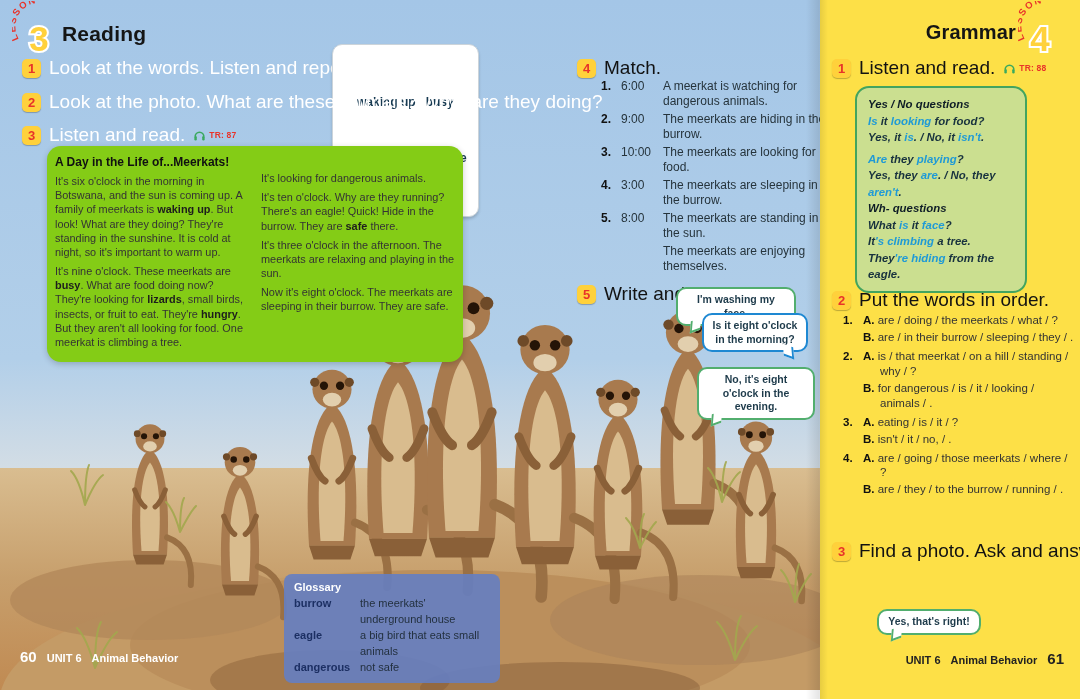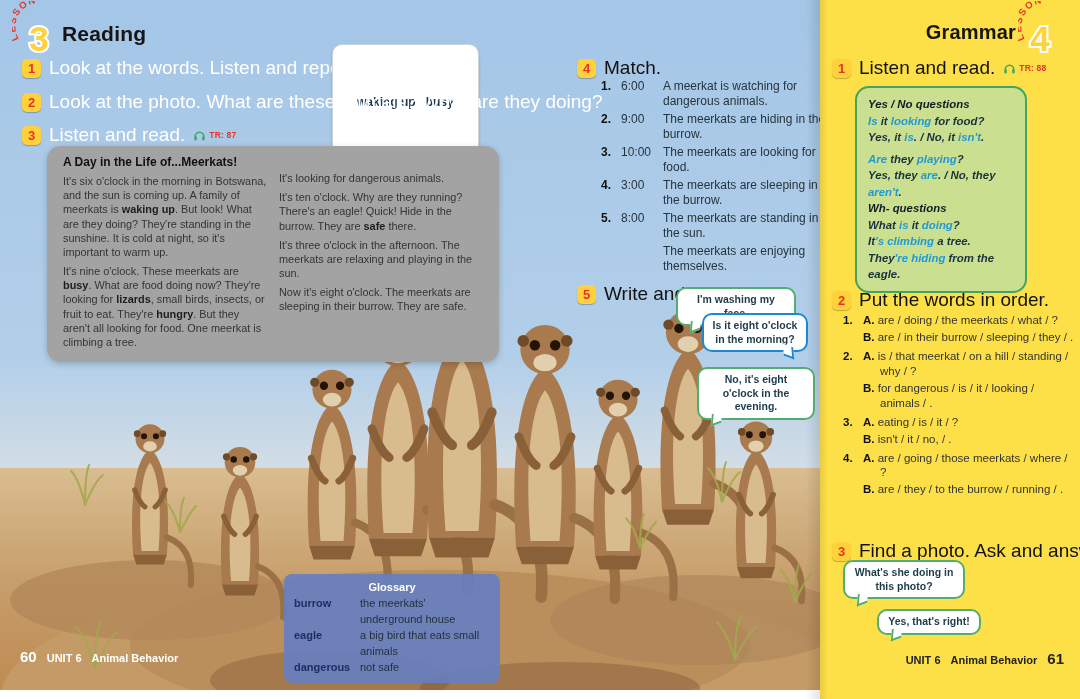--- a/index.html
+++ b/index.html
@@ -30,22 +30,22 @@
   .alabel-k{color:#121212;}
   .trgroup{display:flex;align-items:center;gap:3px;}
   .trtext{font-size:8.5px;font-weight:bold;color:#e8332a;letter-spacing:.2px;}
 
   
   .word-box{position:absolute;left:332px;top:44px;background:#fff;border:1px solid #ccd4da;
             border-radius:10px;box-shadow:0 2px 3px rgba(0,0,0,.18);padding:11px 11px;
             font-size:12px;font-weight:bold;color:#173a52;text-align:center;line-height:1.55;white-space:pre;}
 
   
-  .reading-box{position:absolute;left:47px;top:146px;width:452px;background:#a3a3a3;border-radius:14px;
-               box-shadow:0 2px 6px rgba(0,0,0,.2);padding:9px 16px 8px;display:flex;gap:12px;box-sizing:border-box;}
+  .reading-box{position:absolute;left:47px;top:146px;width:416px;background:#84cc16;border-radius:14px;
+               box-shadow:0 2px 6px rgba(0,0,0,.2);padding:9px 8px 8px;display:flex;gap:12px;box-sizing:border-box;}
   .rcol{width:50%;}
   .rcol2{padding-top:16px;box-sizing:border-box;}
   .rtitle{font-size:12px;font-weight:bold;color:#111;margin:0 0 5px;}
   .ppar{margin:0 0 5px;font-size:10.9px;line-height:1.3;color:#343434;}
   .ppar .b{font-weight:bold;color:#1d1d1d;}
 
   
   .match-list{position:absolute;left:601px;top:79px;width:234px;}
   .mrow{display:flex;margin-bottom:3px;font-size:12px;color:#26343c;line-height:1.25;}
   .mn{width:20px;font-weight:bold;color:#111;flex:0 0 auto;}
@@ -63,21 +63,21 @@
   .sb1{left:676px;top:287px;width:120px;z-index:4;}
   .sb2{left:702px;top:313px;width:106px;z-index:5;}
   .sb3{left:697px;top:367px;width:118px;z-index:4;}
   .ab1{left:843px;top:560px;width:122px;z-index:3;}
   .ab2{left:935px;top:585px;width:126px;z-index:4;}
   .ab3{left:877px;top:609px;width:104px;z-index:5;}
 
   
   .glossary{position:absolute;left:284px;top:574px;width:216px;background:rgba(101,126,194,.9);
             border-radius:8px;padding:6px 10px 7px;font-size:11px;line-height:1.45;box-sizing:border-box;}
-  .gtitle{color:#fff;font-weight:bold;text-align:center;}
+  .gtitle{color:#fff;font-weight:bold;}
   .grow{display:flex;}
   .gterm{width:66px;font-weight:bold;color:#1c2f63;flex:0 0 auto;}
   .gdef{color:#23303f;flex:1;}
 
   
   .footer-left{position:absolute;left:20px;top:648px;display:flex;align-items:baseline;gap:10px;color:#fff;z-index:6;}
   .footer-right{position:absolute;right:16px;top:650px;display:flex;align-items:baseline;gap:10px;color:#222;}
   .fpage{font-size:15px;font-weight:bold;}
   .ftext{font-size:11px;font-weight:bold;}
 
@@ -344,21 +344,21 @@
   </div>
 
   <div class="grammar-box">
     <div>
         <div class="gline"><span class="b">Yes / No questions</span></div>
         <div class="gline"><span class="blue">Is</span><span> it </span><span class="blue">looking</span><span> for food?</span></div>
         <div class="gline"><span>Yes, it </span><span class="blue">is</span><span>. / No, it </span><span class="blue">isn't</span><span>.</span></div>
         <div class="gline gap"><span class="blue">Are</span><span> they </span><span class="blue">playing</span><span>?</span></div>
         <div class="gline"><span>Yes, they </span><span class="blue">are</span><span>. / No, they </span><span class="blue">aren't</span><span>.</span></div>
         <div class="gline"><span class="b">Wh- questions</span></div>
-        <div class="gline"><span>What </span><span class="blue">is</span><span> it </span><span class="blue">doing</span><span>?</span></div>
+        <div class="gline"><span>What </span><span class="blue">is</span><span> it </span><span class="blue">face</span><span>?</span></div>
         <div class="gline"><span>It</span><span class="blue">'s climbing</span><span> a tree.</span></div>
         <div class="gline"><span>They</span><span class="blue">'re hiding</span><span> from the eagle.</span></div>
       </div>
   </div>
   <div class="order-list">
       <div class="orow">
         <span class="onum">1.</span>
         <div class="obody">
           <div class="oline"><span class="olab">A.</span><span> are / doing / the meerkats / what / ?</span></div>
           <div class="oline"><span class="olab">B.</span><span> are / in their burrow / sleeping / they / .</span></div>
@@ -380,17 +380,16 @@
       </div>
       <div class="orow">
         <span class="onum">4.</span>
         <div class="obody">
           <div class="oline"><span class="olab">A.</span><span> are / going / those meerkats / where / ?</span></div>
           <div class="oline"><span class="olab">B.</span><span> are / they / to the burrow / running / .</span></div>
         </div>
       </div>
     </div>
 
-  <div class="bubble bgreen tail-bl ab1">What's she doing in this photo?</div>
   <div class="bubble bgreen tail-bl ab3">Yes, that's right!</div>
 
   <div class="gutter"></div>
 </div>
 
 </body></html>

